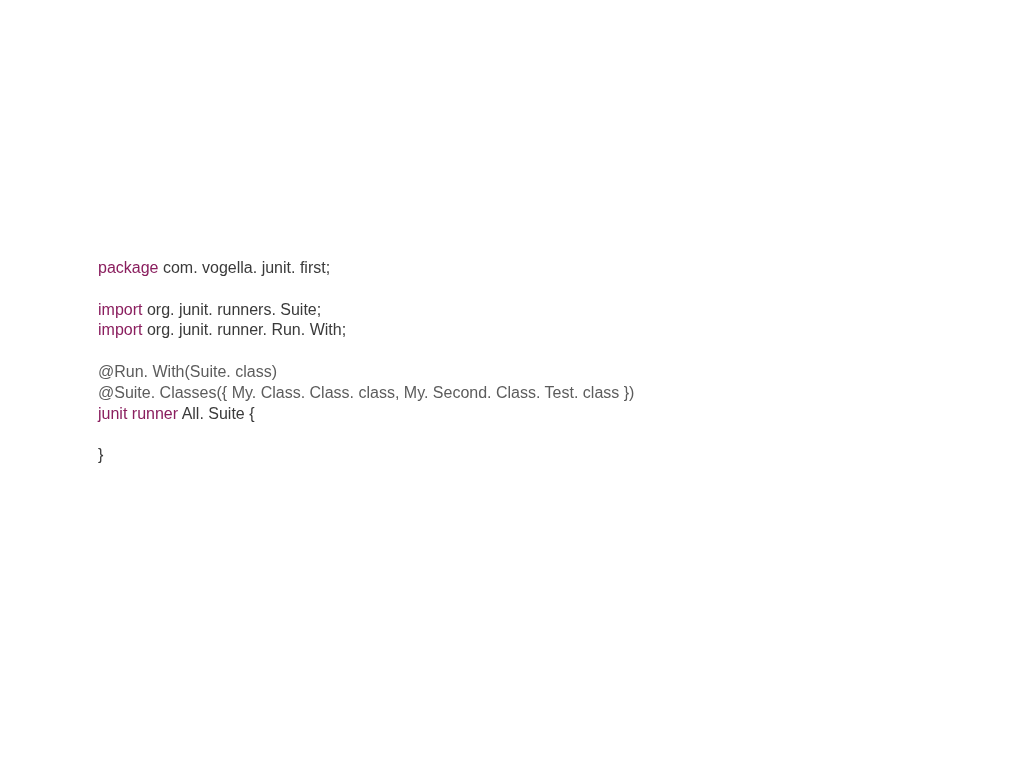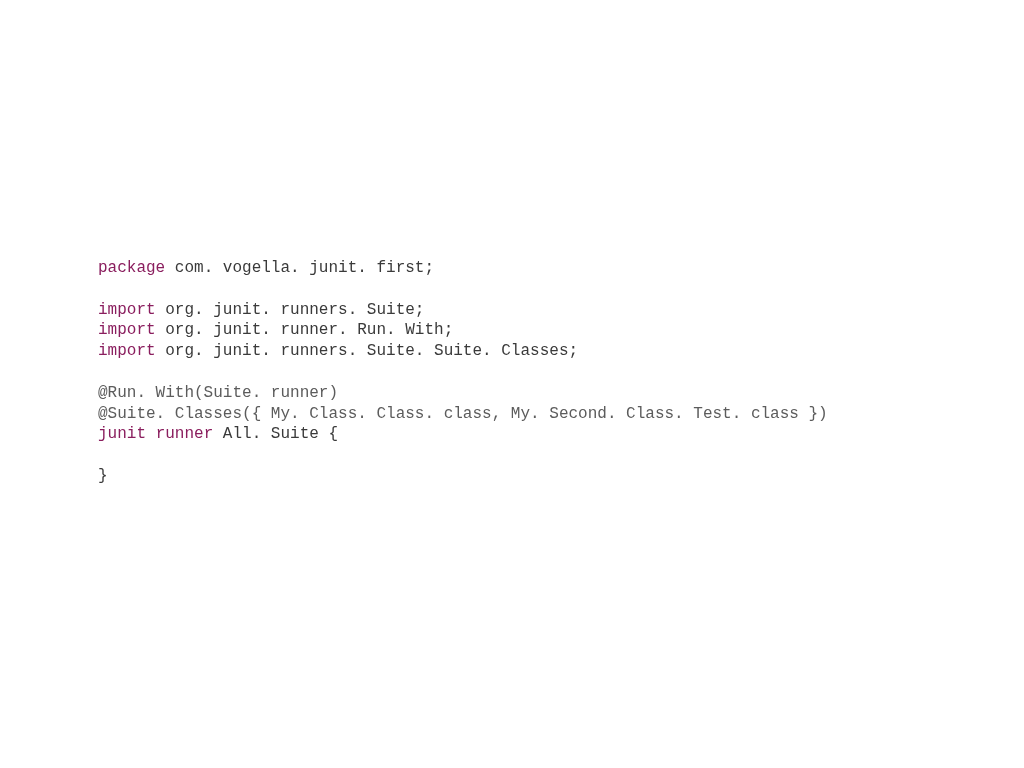--- a/index.html
+++ b/index.html
@@ -14,21 +14,20 @@
       font-family: Arial, Helvetica, sans-serif;
       font-size: 16px;
       line-height: 1.3;
       color: #3a3a3a;
       position: relative;
     }
     .code-block {
       position: absolute;
       left: 98px;
       top: 258px;
-      font-family: Liberation Mono, monospace;
     }
     .line {
       white-space: pre;
     }
     .kw {
       color: #8a1e5e;
     }
     .annotation {
       color: #5c5c5c;
     }
@@ -40,20 +39,19 @@
     }
   </style>
 </head>
 <body>
 
 <div class="code-block">
   <div class="line"><span class="kw">package</span><span class="plain"> com. vogella. junit. first;</span></div>
   <div class="blank-line"></div>
   <div class="line"><span class="kw">import</span><span class="plain"> org. junit. runners. Suite;</span></div>
   <div class="line"><span class="kw">import</span><span class="plain"> org. junit. runner. Run. With;</span></div>
-  <div class="line"><span class="kw">import</span><span class="plain"> org. junit. runners. Suite. Suite. Classes;</span></div>
   <div class="blank-line"></div>
-  <div class="line annotation">@Run. With(Suite. runner)</div>
+  <div class="line annotation">@Run. With(Suite. class)</div>
   <div class="line annotation">@Suite. Classes({ My. Class. Class. class, My. Second. Class. Test. class })</div>
   <div class="line"><span class="kw">junit</span><span class="plain"> </span><span class="kw">runner</span><span class="plain"> All. Suite {</span></div>
   <div class="blank-line"></div>
   <div class="line plain">}</div>
 </div>
 
 </body></html>

